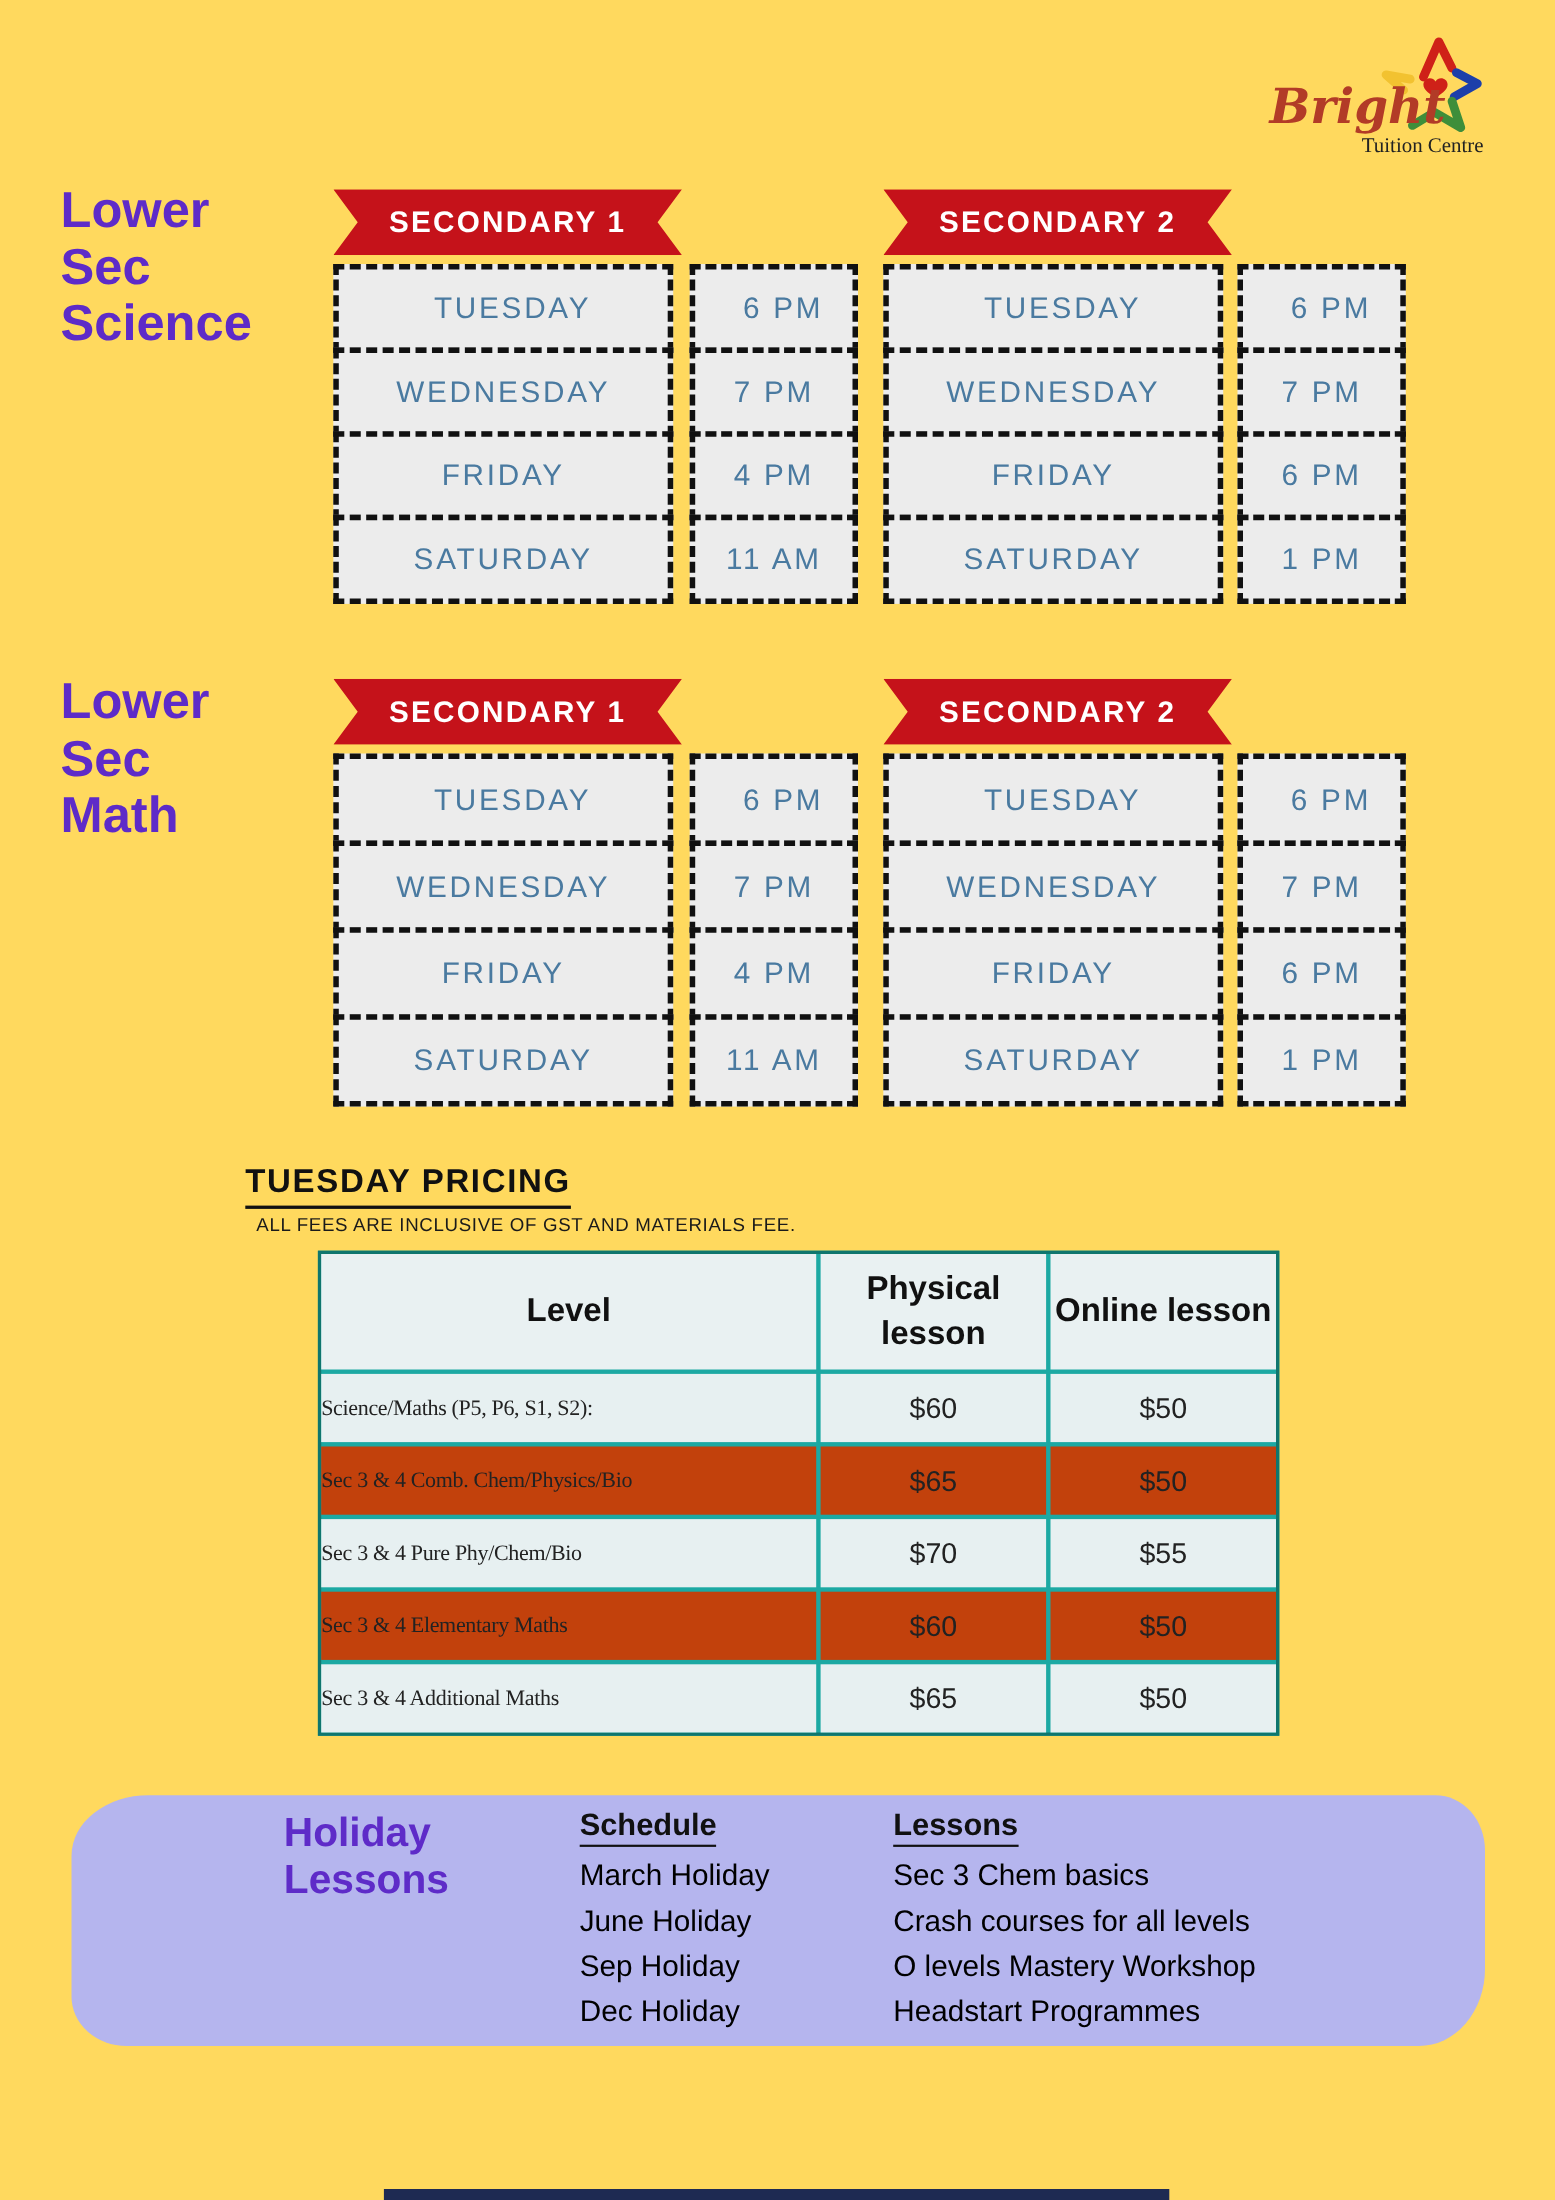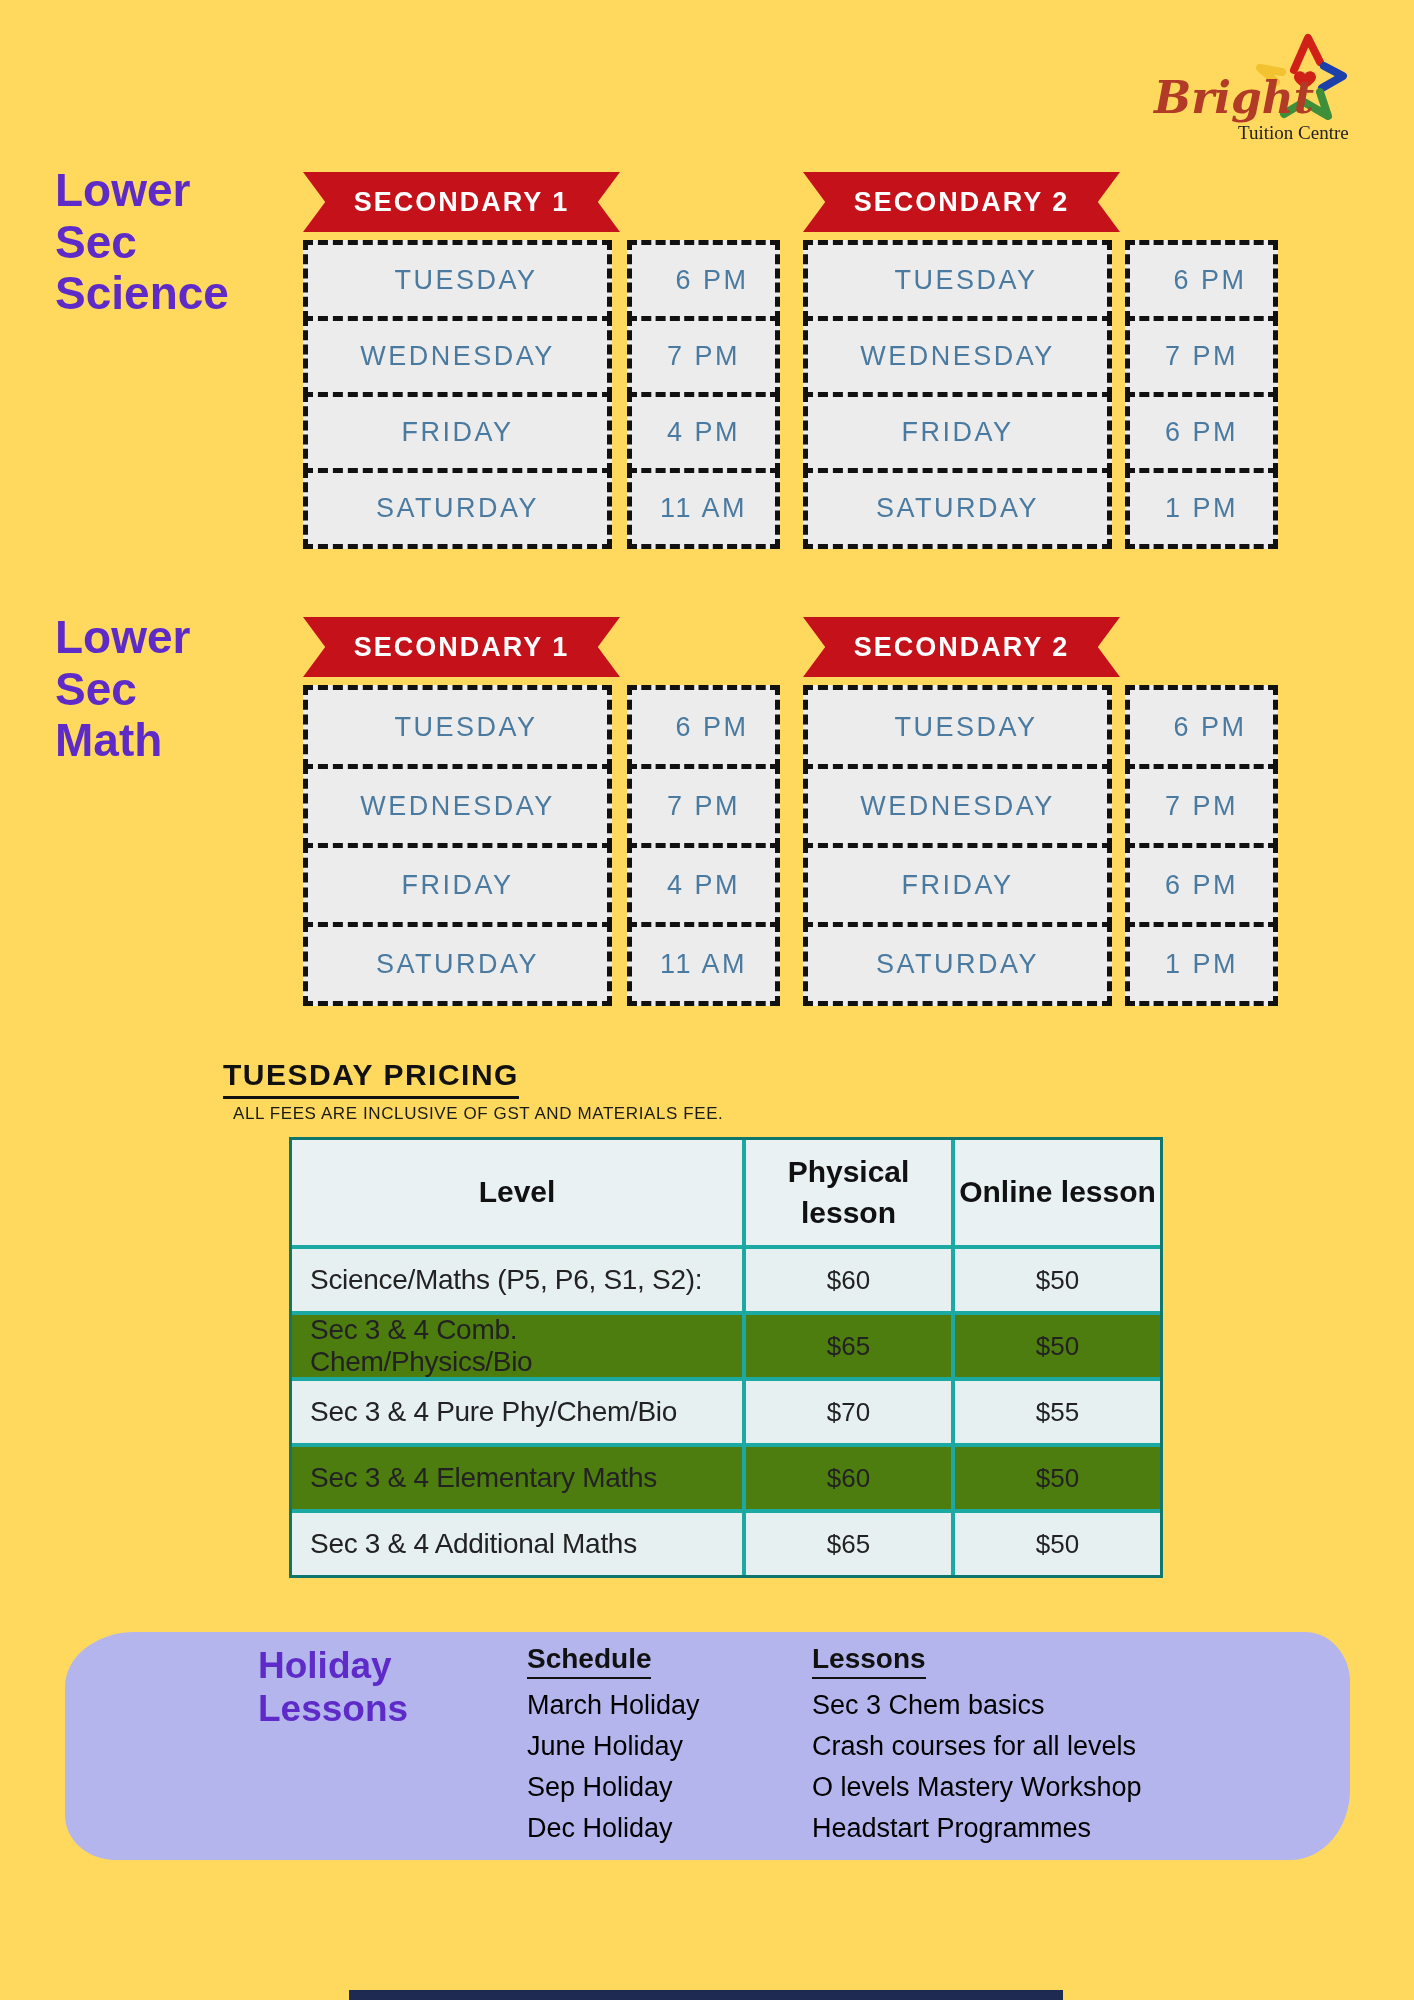--- a/index.html
+++ b/index.html
@@ -44,23 +44,23 @@
   .pricing-note{position:absolute;left:233px;top:1104px;font-size:17px;
         letter-spacing:.6px;color:#1a1a1a;font-weight:500;}
   .ptable{position:absolute;left:289px;top:1137px;display:grid;
         grid-template-columns:450px 205px 205px;
         grid-template-rows:105px repeat(5,62px);
         background:#1CA9A3;border:3px solid #0f766e;gap:4px;}
   .pcell{display:flex;align-items:center;}
   .ph{background:#E9F1F2;justify-content:center;text-align:center;
       font-size:30px;font-weight:700;color:#111;line-height:1.35;}
   .prow-light{background:#E7F0F1;}
-  .prow-dark{background:#4d7c0f;}
-  .plabel{padding-left:18px;font-size:28px;color:#222;
-          font-family:Liberation Sans, sans-serif;letter-spacing:-0.3px;}
+  .prow-dark{background:#c2410c;}
+  .plabel{font-size:20px;color:#222;
+          font-family:Liberation Serif, serif;letter-spacing:-0.3px;}
   .pprice{justify-content:center;font-size:26px;color:#222;}
 
   
   .holiday-panel{position:absolute;left:65px;top:1632px;width:1285px;height:228px;
         background:#B5B5EE;border-radius:70px 45px 60px 50px / 55px 50px 70px 45px;}
   .holiday-title{position:absolute;left:258px;top:1645px;color:#5E2BC8;
         font-size:37px;font-weight:800;line-height:1.15;white-space:pre-line;}
   .hcol{position:absolute;top:1641px;}
   .hcol-schedule{left:527px;}
   .hcol-lessons{left:812px;}

